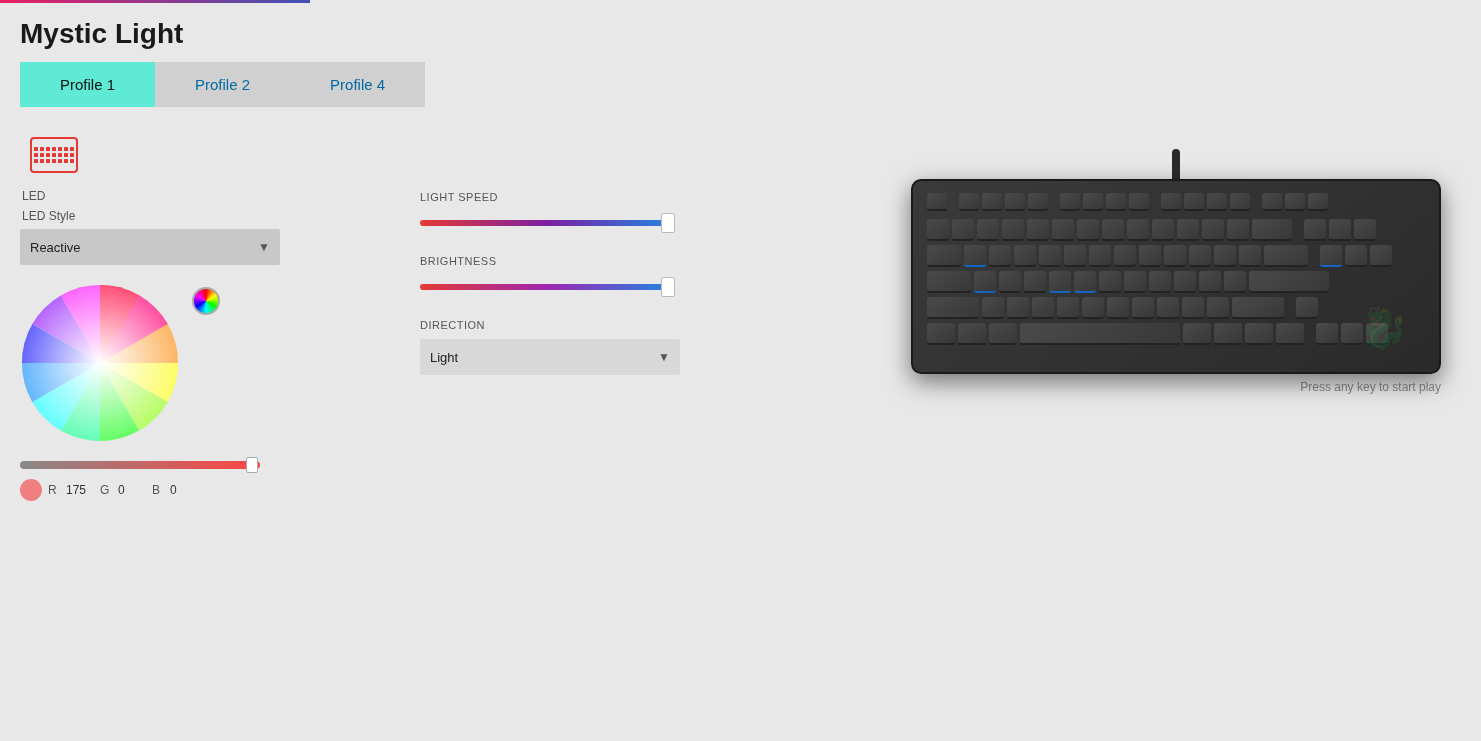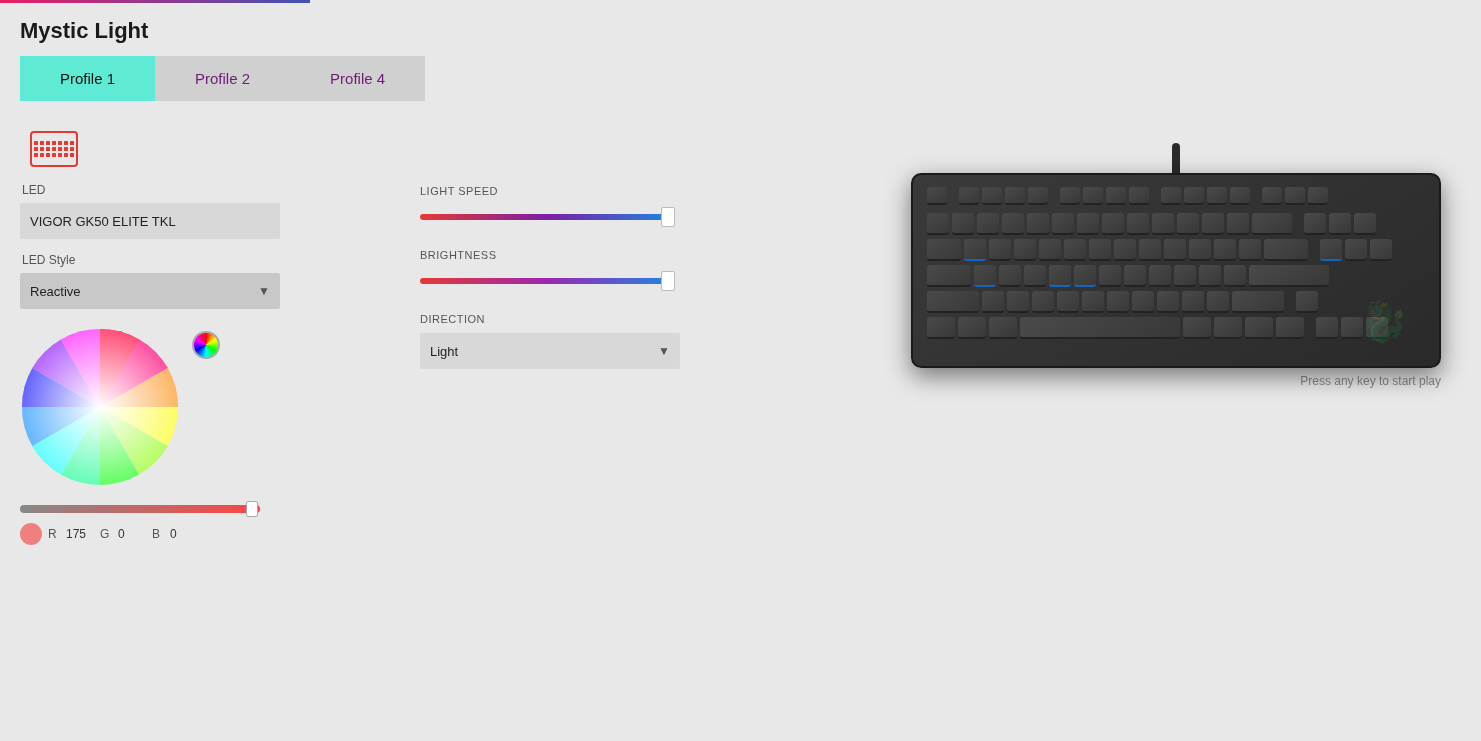--- a/index.html
+++ b/index.html
@@ -14,38 +14,38 @@
     .top-gradient-line {
       height: 3px;
       width: 310px;
       background: linear-gradient(to right, #e91e63, #3f51b5);
       position: absolute;
       top: 0;
       left: 0;
     }
 
     .app-title {
-      font-size: 22px;
+      font-size: 28px;
       font-weight: 700;
       color: #1a1a1a;
       padding: 18px 8px 12px 20px;
     }
 
     .tabs-container {
       display: flex;
       align-items: flex-end;
       padding: 0 20px;
       border-bottom: none;
       margin-bottom: 0;
     }
 
     .tab {
       padding: 14px 40px;
       font-size: 15px;
-      color: #701a75;
+      color: #0369a1;
       cursor: pointer;
       background: #d4d4d4;
       border: none;
       border-radius: 0;
       position: relative;
       user-select: none;
     }
 
     .tab.active {
       background: #5eead4;
@@ -423,23 +423,20 @@
           <div class="keyboard-dot"></div>
         <div class="keyboard-dot"></div>
       </div>
     </div>
   </div>
 
   <div class="controls-row">
 
     <div class="left-panel">
       <div class="led-label">LED</div>
-      <div class="led-dropdown">
-        <span>VIGOR GK50 ELITE TKL</span>
-      </div>
 
       <div class="led-style-label">LED Style</div>
       <div class="style-dropdown">
         <span>Reactive</span>
         <span class="dropdown-arrow">▼</span>
       </div>
 
       <div class="color-picker-area">
         <div class="color-wheel-container">
           <svg class="color-wheel-svg" viewBox="0 0 160 160">

